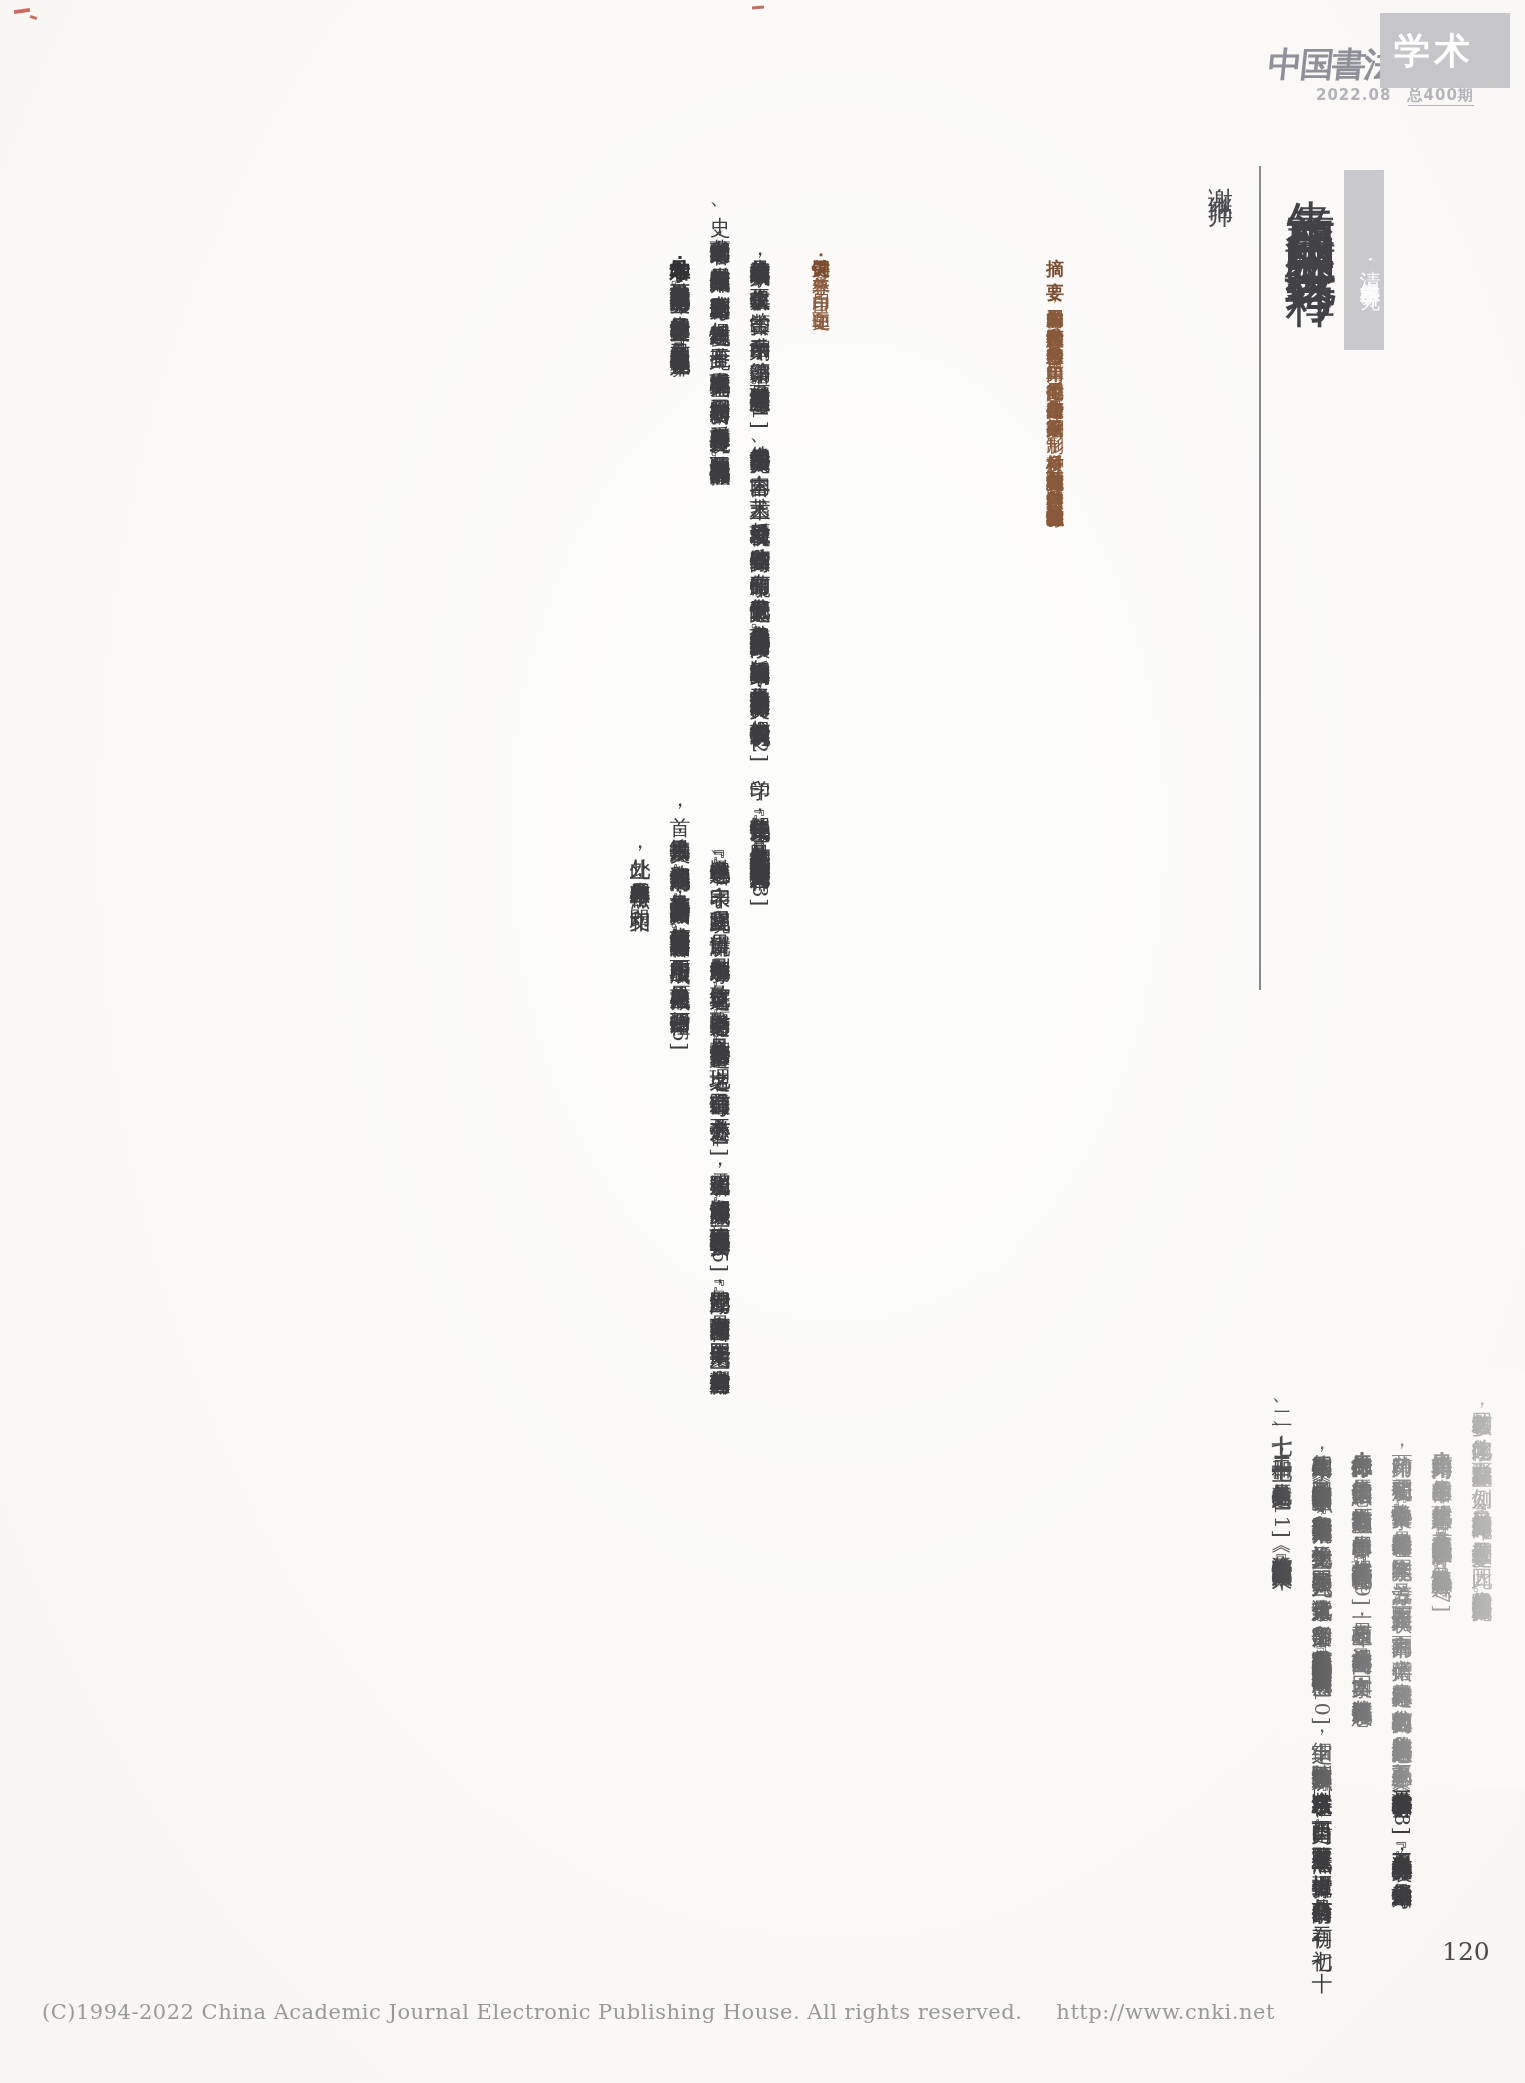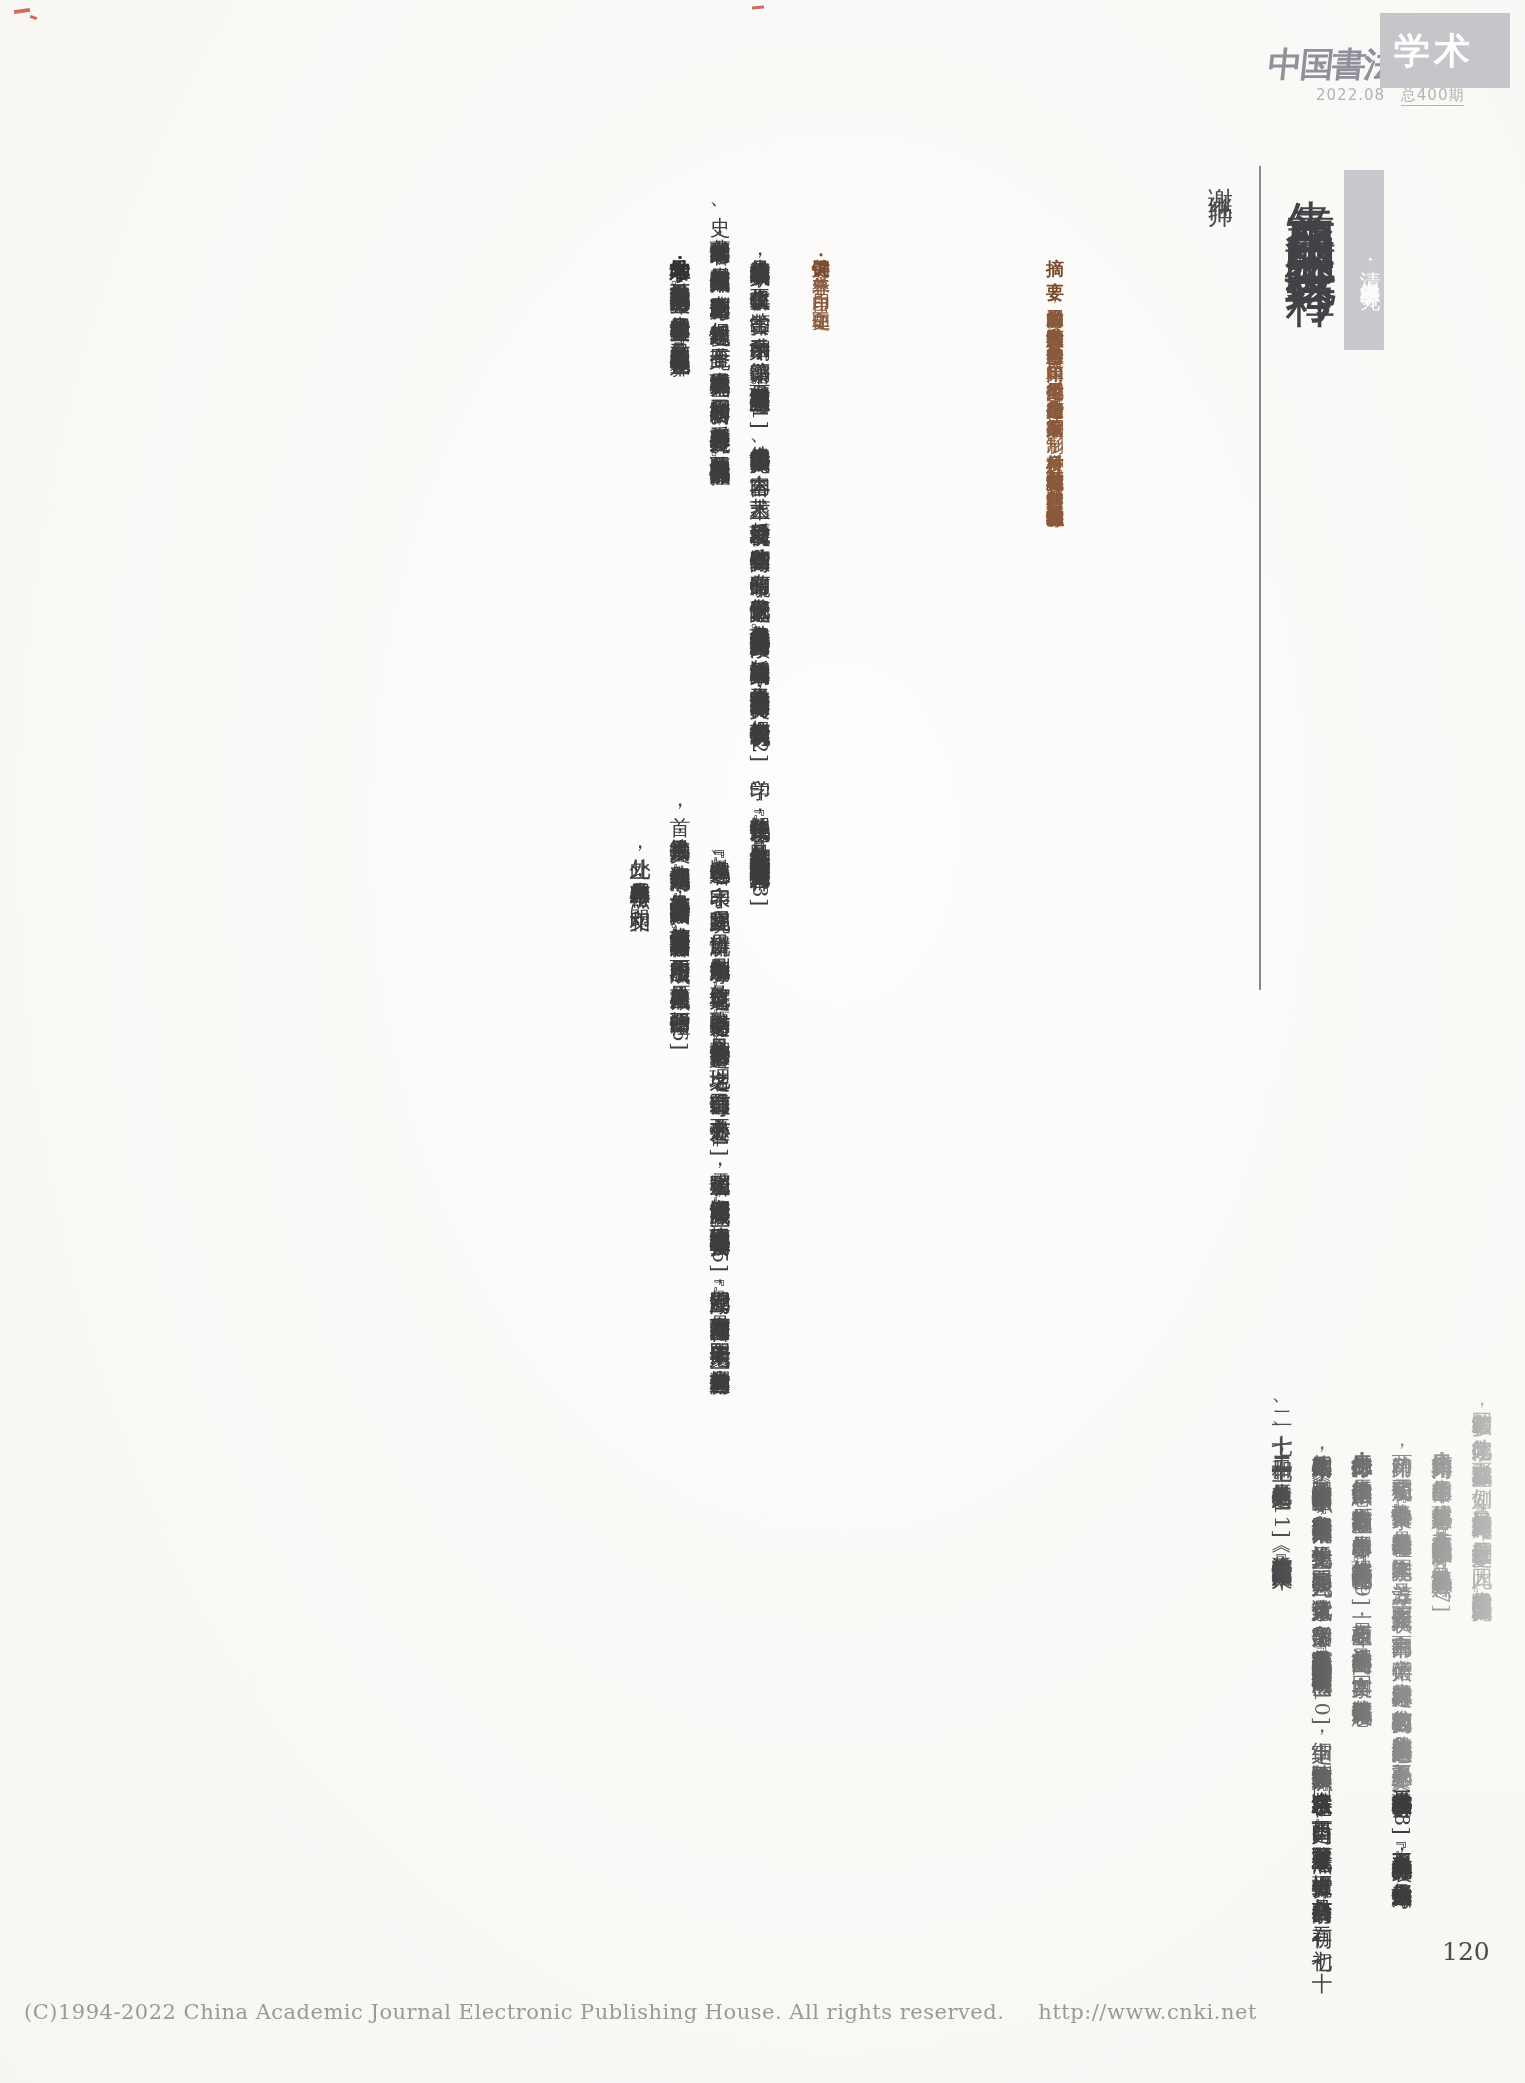--- a/index.html
+++ b/index.html
@@ -22,21 +22,21 @@
     font-family:"DejaVu Serif",serif;
   }
   .supplement-box {
     position:absolute; left:1380px; top:13px; width:130px; height:75px;
     background:#c6c6ca; color:#ffffff; font-size:36px; font-weight:bold;
     line-height:75px; padding-left:14px; letter-spacing:4px;
     font-family:"DejaVu Sans","Liberation Sans",sans-serif;
   }
   .issue-line {
     position:absolute; left:1316px; top:86px; font-size:15px; color:#b2b2b8;
-    font-family:"DejaVu Sans",sans-serif; letter-spacing:1px;
+    font-family:"DejaVu Sans",sans-serif; letter-spacing:1px;font-weight:bold;
   }
   .issue-line .issue-no { margin-left:10px; border-bottom:1px solid #b2b2b8; padding-bottom:1px; }
 
   .artifact { position:absolute; background:#c2473a; opacity:.8; }
   .artifact.a1 { left:14px; top:9px; width:16px; height:4px; transform:rotate(-8deg); }
   .artifact.a2 { left:30px; top:16px; width:7px; height:3px; transform:rotate(20deg); }
   .artifact.a3 { left:752px; top:6px; width:12px; height:3px; transform:rotate(-4deg); }
 
   
   .category-tag {
@@ -85,21 +85,21 @@
   .strip b { font-weight:bold; color:#333335; }
 
   .scan-fade {
     position:absolute; left:1250px; top:1370px; width:275px; height:420px;
     background:linear-gradient(to right, rgba(251,250,247,0), rgba(251,250,247,.75));
     pointer-events:none;
   }
 
   
   .footer-copyright {
-    position:absolute; left:24px; top:2000px; font-size:21px; color:#999996;
+    position:absolute; left:42px; top:2000px; font-size:21px; color:#999996;
     font-family:"DejaVu Serif","Liberation Serif",serif; letter-spacing:.5px;
   }
   .footer-copyright .url { margin-left:34px; }
   .page-number {
     position:absolute; left:1442px; top:1937px; font-size:25px; color:#4b4b4b;
     font-family:"DejaVu Serif",serif;
   }
 </style>
 </head>
 <body>

